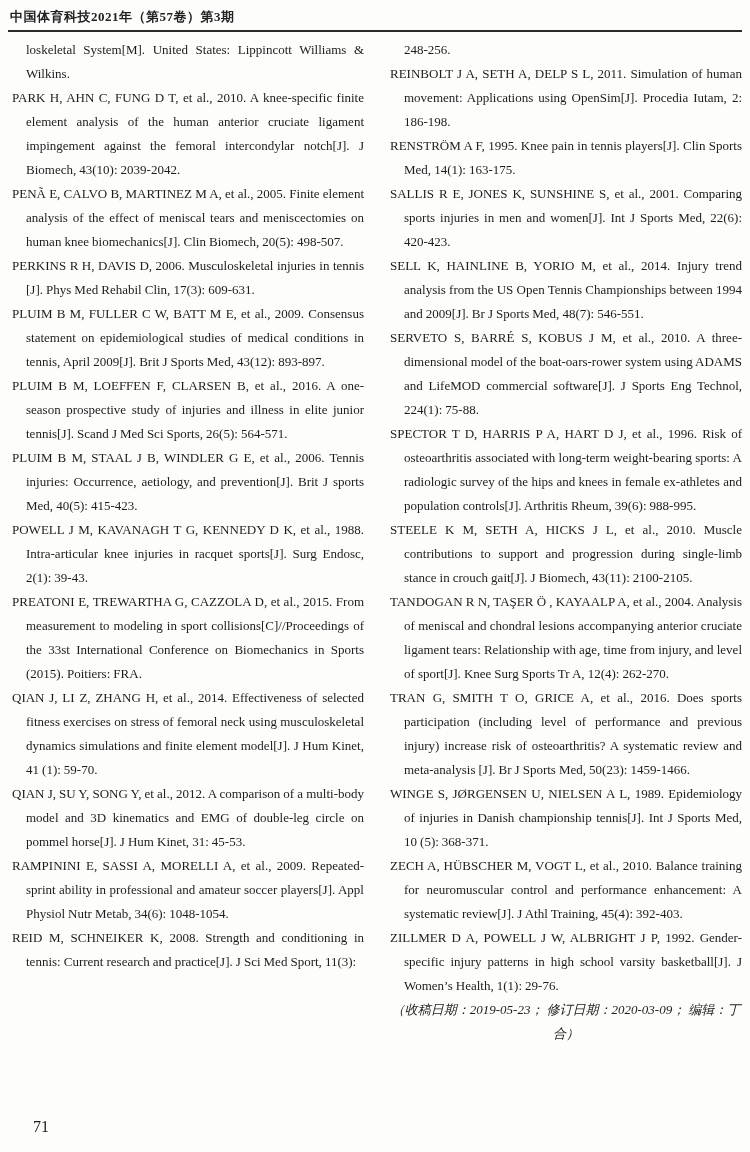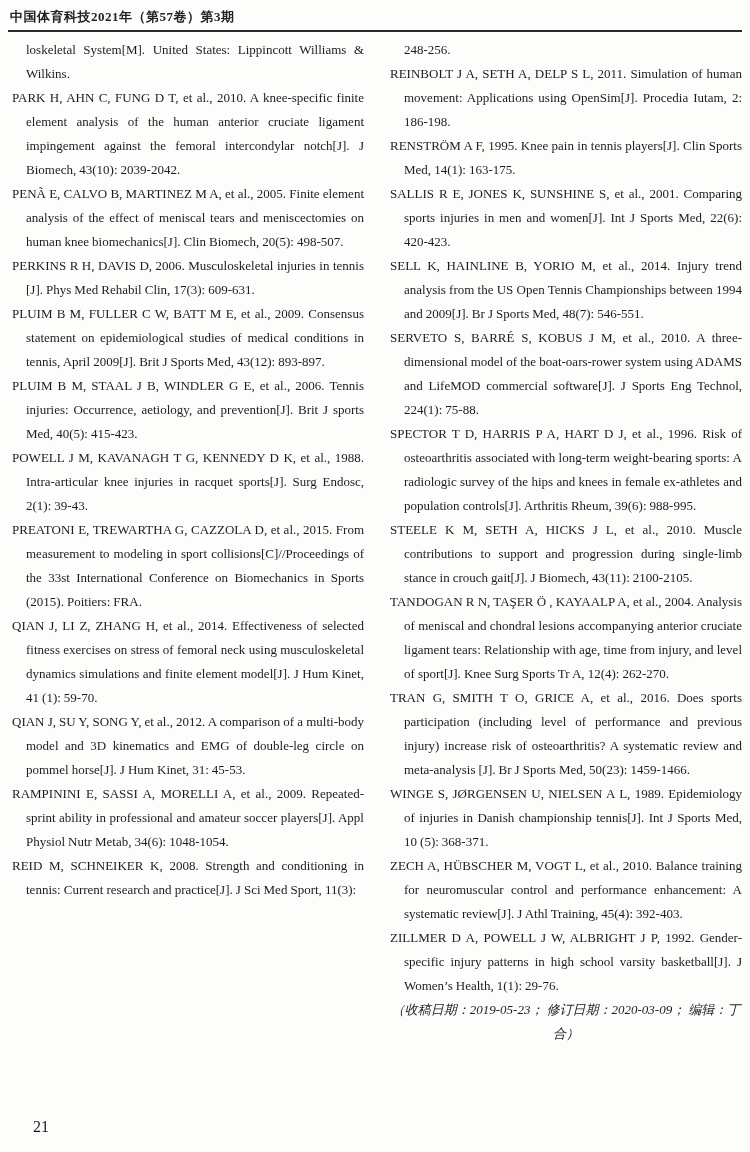--- a/index.html
+++ b/index.html
@@ -75,20 +75,21 @@
 
   <div class="columns">
 
     <div class="col">
 
     <p class="ref cont">loskeletal System[M]. United States: Lippincott Williams &amp; Wilkins.</p>
         <p class="ref">PARK H, AHN C, FUNG D T, et al., 2010. A knee-specific finite element analysis of the human anterior cruciate ligament impingement against the femoral intercondylar notch[J]. J Biomech, 43(10): 2039-2042.</p>
         <p class="ref">PENÃ E, CALVO B, MARTINEZ M A, et al., 2005. Finite element analysis of the effect of meniscal tears and meniscectomies on human knee biomechanics[J]. Clin Biomech, 20(5): 498-507.</p>
         <p class="ref">PERKINS R H, DAVIS D, 2006. Musculoskeletal injuries in tennis [J]. Phys Med Rehabil Clin, 17(3): 609-631.</p>
         <p class="ref">PLUIM B M, FULLER C W, BATT M E, et al., 2009. Consensus statement on epidemiological studies of medical conditions in tennis, April 2009[J]. Brit J Sports Med, 43(12): 893-897.</p>
+        <p class="ref">PLUIM B M, LOEFFEN F, CLARSEN B, et al., 2016. A one-season prospective study of injuries and illness in elite junior tennis[J]. Scand J Med Sci Sports, 26(5): 564-571.</p>
         <p class="ref">PLUIM B M, STAAL J B, WINDLER G E, et al., 2006. Tennis injuries: Occurrence, aetiology, and prevention[J]. Brit J sports Med, 40(5): 415-423.</p>
         <p class="ref">POWELL J M, KAVANAGH T G, KENNEDY D K, et al., 1988. Intra-articular knee injuries in racquet sports[J]. Surg Endosc, 2(1): 39-43.</p>
         <p class="ref">PREATONI E, TREWARTHA G, CAZZOLA D, et al., 2015. From measurement to modeling in sport collisions[C]//Proceedings of the 33st International Conference on Biomechanics in Sports (2015). Poitiers: FRA.</p>
         <p class="ref">QIAN J, LI Z, ZHANG H, et al., 2014. Effectiveness of selected fitness exercises on stress of femoral neck using musculoskeletal dynamics simulations and finite element model[J]. J Hum Kinet, 41 (1): 59-70.</p>
         <p class="ref">QIAN J, SU Y, SONG Y, et al., 2012. A comparison of a multi-body model and 3D kinematics and EMG of double-leg circle on pommel horse[J]. J Hum Kinet, 31: 45-53.</p>
         <p class="ref">RAMPININI E, SASSI A, MORELLI A, et al., 2009. Repeated-sprint ability in professional and amateur soccer players[J]. Appl Physiol Nutr Metab, 34(6): 1048-1054.</p>
         <p class="ref">REID M, SCHNEIKER K, 2008. Strength and conditioning in tennis: Current research and practice[J]. J Sci Med Sport, 11(3):</p>
       </div>
 
     <div class="col">
@@ -106,15 +107,15 @@
           <p class="ref">TRAN G, SMITH T O, GRICE A, et al., 2016. Does sports participation (including level of performance and previous injury) increase risk of osteoarthritis?  A systematic review and meta-analysis [J]. Br J Sports Med, 50(23): 1459-1466.</p>
           <p class="ref">WINGE S, JØRGENSEN U, NIELSEN A L, 1989. Epidemiology of injuries in Danish championship tennis[J]. Int J Sports Med, 10 (5): 368-371.</p>
           <p class="ref">ZECH A, HÜBSCHER M, VOGT L, et al., 2010. Balance training for neuromuscular control and performance enhancement: A systematic review[J]. J Athl Training, 45(4): 392-403.</p>
           <p class="ref">ZILLMER D A, POWELL J W, ALBRIGHT J P, 1992. Gender-specific injury patterns in high school varsity basketball[J]. J Women’s Health, 1(1): 29-76.</p>
         </div>
       <p class="ref footnote">（收稿日期：2019-05-23；  修订日期：2020-03-09；  编辑：丁合）</p>
     </div>
 
   </div>
 
-  <div class="page-number">21</div>
+  <div class="page-number">71</div>
 
 </div>
 
 </body></html>

